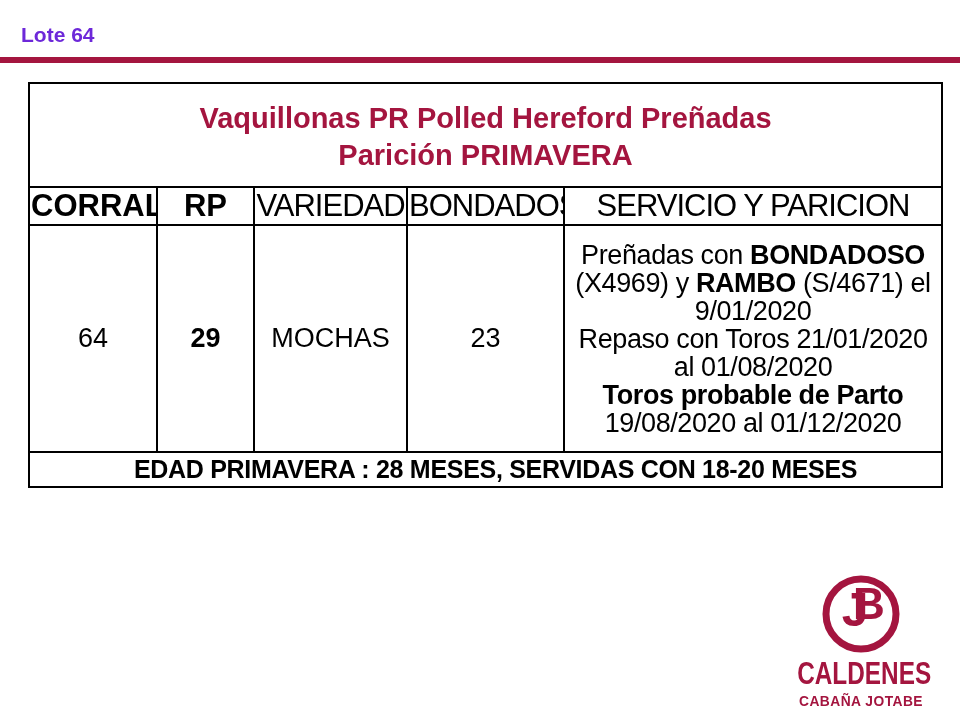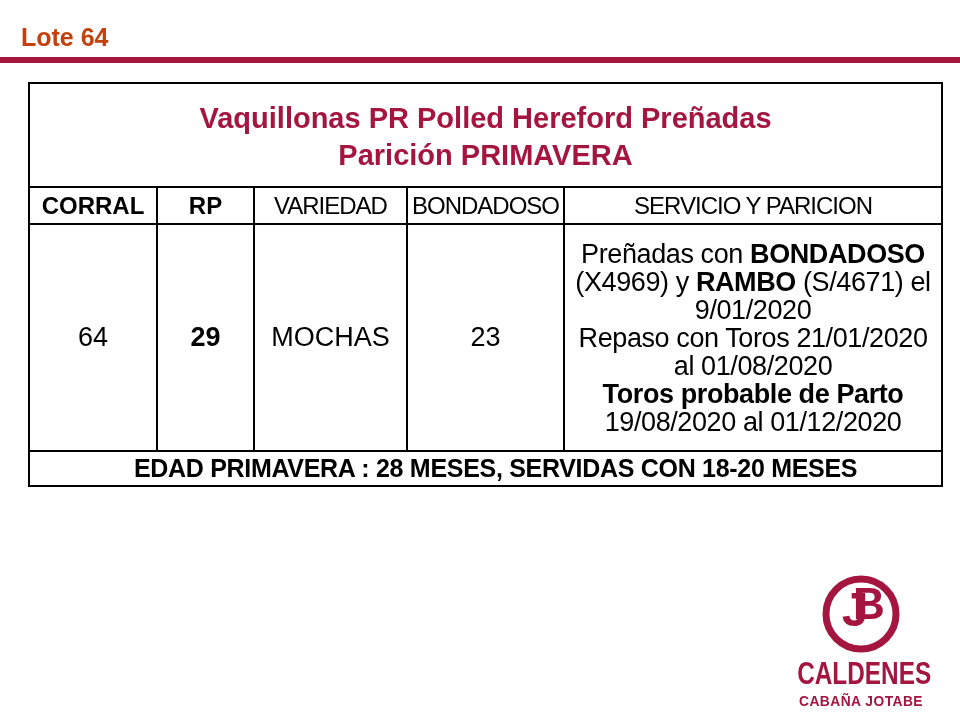--- a/index.html
+++ b/index.html
@@ -10,23 +10,23 @@
     background: #ffffff;
     font-family: "Liberation Sans", sans-serif;
     color: #000;
     overflow: hidden;
   }
 
   
   .lote-label {
     position: absolute;
     left: 21px; top: 23px;
-    font-size: 25px;
+    font-size: 21px;
     font-weight: bold;
-    color: #c2410c;
+    color: #6d28d9;
     letter-spacing: 0px;
   }
   .top-rule {
     position: absolute;
     left: 0; top: 57px;
     width: 960px; height: 6px;
     background: #A4153F;
   }
 
   
@@ -46,21 +46,21 @@
   .title-cell {
     height: 104px;
     color: #A4153F;
     font-weight: bold;
     font-size: 29px;
     line-height: 37px;
     padding-top: 4px;
   }
   .col-header-row td {
     height: 37px;
-    font-size: 24px;
+    font-size: 31px;
     letter-spacing: -1px;
     padding: 0 1px;
   }
   .col-header-row td.hdr-bold { font-weight: bold; letter-spacing: 0; }
   .data-row td {
     height: 227px;
     font-size: 27px;
     margin-top: 25px;
   }
   .data-row td.rp-cell { font-weight: bold; }

